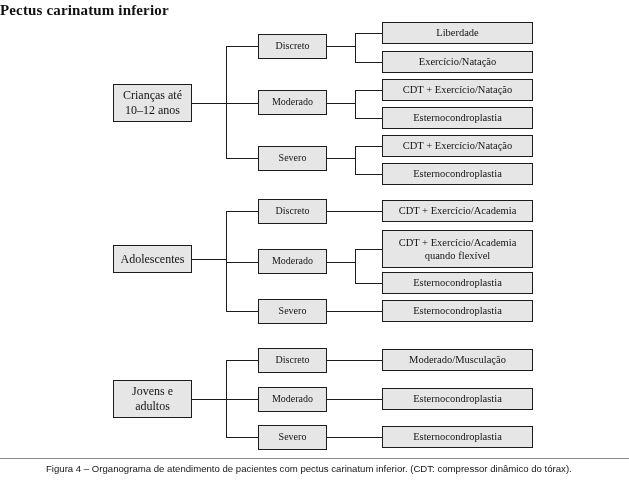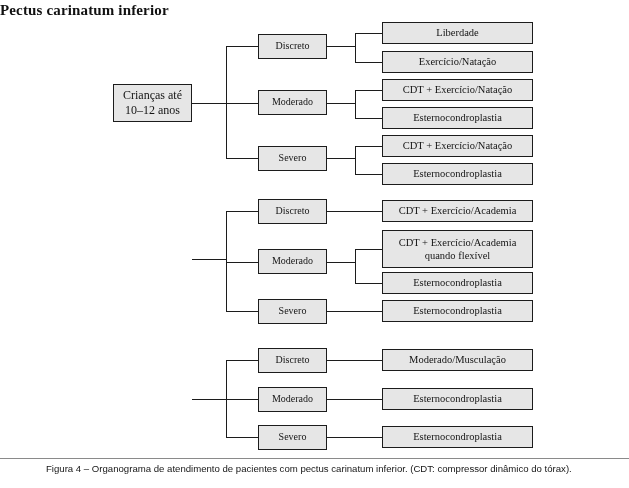--- a/index.html
+++ b/index.html
@@ -151,20 +151,23 @@
   <div class="node leaf" style="left:382px; top:107px; width:151px; height:22px;">
     <span class="txt">Esternocondroplastia</span>
   </div>
   <div class="node leaf" style="left:382px; top:135px; width:151px; height:22px;">
     <span class="txt">CDT + Exercício/Natação</span>
   </div>
   <div class="node leaf" style="left:382px; top:163px; width:151px; height:22px;">
     <span class="txt">Esternocondroplastia</span>
   </div>
 
+  <div class="node root" style="left:113px; top:245px; width:79px; height:28px;">
+    <span class="txt">Adolescentes</span>
+  </div>
 
   <div class="hline" style="left:192px; top:259px; width:34px;"></div>
   <div class="vline" style="left:226px; top:211px; height:100px;"></div>
 
   <div class="hline" style="left:226px; top:211px; width:32px;"></div>
   <div class="hline" style="left:226px; top:262px; width:32px;"></div>
   <div class="hline" style="left:226px; top:311px; width:32px;"></div>
 
   <div class="node sev" style="left:258px; top:199px; width:69px; height:25px;">
     <span class="txt">Discreto</span>
@@ -192,20 +195,24 @@
     <span class="txt">CDT + Exercício/Academia
 quando flexível</span>
   </div>
   <div class="node leaf" style="left:382px; top:272px; width:151px; height:22px;">
     <span class="txt">Esternocondroplastia</span>
   </div>
   <div class="node leaf" style="left:382px; top:300px; width:151px; height:22px;">
     <span class="txt">Esternocondroplastia</span>
   </div>
 
+  <div class="node root" style="left:113px; top:380px; width:79px; height:38px;">
+    <span class="txt">Jovens e
+adultos</span>
+  </div>
 
   <div class="hline" style="left:192px; top:399px; width:34px;"></div>
   <div class="vline" style="left:226px; top:360px; height:77px;"></div>
 
   <div class="hline" style="left:226px; top:360px; width:32px;"></div>
   <div class="hline" style="left:226px; top:399px; width:32px;"></div>
   <div class="hline" style="left:226px; top:437px; width:32px;"></div>
 
   <div class="node sev" style="left:258px; top:348px; width:69px; height:25px;">
     <span class="txt">Discreto</span>

